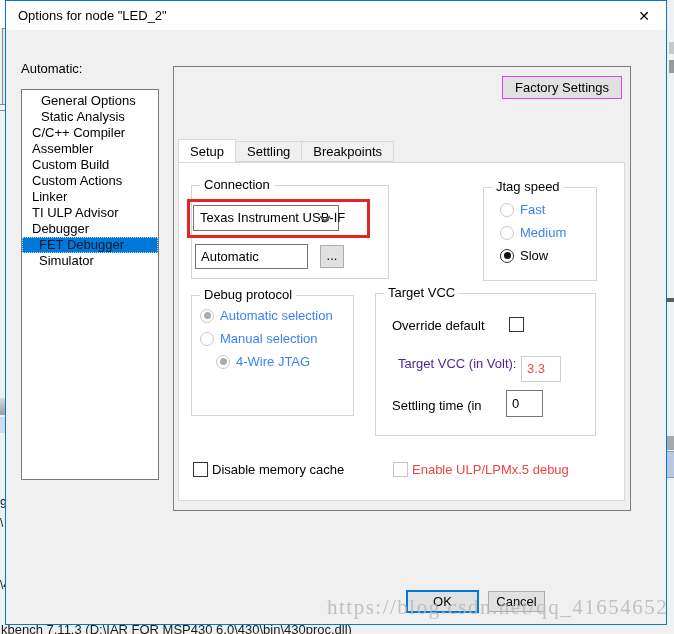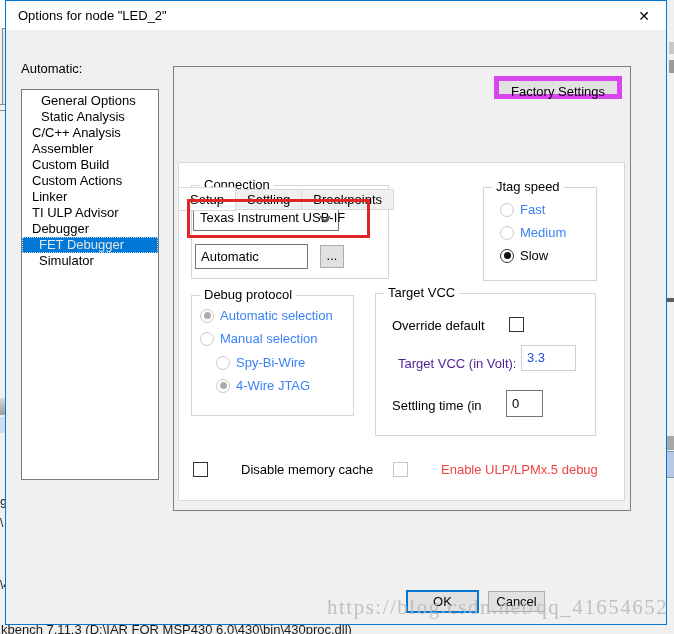--- a/index.html
+++ b/index.html
@@ -27,27 +27,27 @@
   .dialog { position:absolute; left:5px; top:0; width:662px; height:625px; background:#f0f0f0; border:1px solid #0078d7; z-index:5; }
   .titlebar { position:relative; height:29px; background:#fff; display:flex; align-items:center; }
   .title { margin-left:12px; font-size:13px; color:#000; }
   .close-btn { margin-left:auto; width:44px; height:29px; display:flex; align-items:center; justify-content:center; font-size:14px; color:#000; cursor:default; }
 
   .cat-label { position:absolute; left:15px; top:60px; font-size:13px; }
   .listbox { position:absolute; left:15px; top:88px; width:138px; height:391px; background:#fff; border:1px solid #7a7a7a; padding-top:3px; overflow:hidden; }
   .cat-item { height:16px; line-height:16px; font-size:13px; padding-left:19px; white-space:nowrap; }
   .cat-item.indent-1 { padding-left:10px; }
   .cat-item.indent-2 { padding-left:17px; }
-  .cat-item.selected { background:#0078d7; color:#e5e5e5; outline:1px dotted #bcd9f1; outline-offset:-1px; }
+  .cat-item.selected { background:#0078d7; color:#0f172a; outline:1px dotted #bcd9f1; outline-offset:-1px; }
 
   .panel { position:absolute; left:167px; top:65px; width:458px; height:445px; border:1px solid #7f7f7f; background:#f0f0f0; }
-  .factory-btn { position:absolute; right:8px; top:9px; height:23px; padding:0 12px; line-height:21px; background:#e1e1e1; border:5px solid #d946ef; font-size:13px; }
+  .factory-btn { position:absolute; right:8px; top:9px; height:23px; padding:0 12px; line-height:21px; background:#e1e1e1; border:1px solid #d946ef; font-size:13px; }
 
   .tabstrip { position:absolute; left:4px; top:72px; display:flex; align-items:flex-end; z-index:2; }
-  .tab { height:21px; line-height:20px; padding:0 11px; font-size:13px; background:#f0f0f0; border:1px solid #d9d9d9; margin-right:-1px;margin-top:48px; }
+  .tab { height:21px; line-height:20px; padding:0 11px; font-size:13px; background:#f0f0f0; border:1px solid #d9d9d9; margin-right:-1px; }
   .tab.active { height:24px; line-height:23px; background:#fff; margin-bottom:-1px; z-index:3; position:relative; }
 
   .tabpage { position:absolute; left:4px; top:95px; width:447px; height:339px; background:#fff; border:1px solid #d9d9d9; }
 
   .gb { position:absolute; border:1px solid #d5d5d5; }
   .gb-title { position:absolute; top:-9px; left:8px; background:#fff; padding:0 4px; font-size:13px; white-space:nowrap; }
 
   .gb-connection { left:12px; top:22px; width:198px; height:94px; }
   .red-annot { position:absolute; left:8px; top:36px; width:183px; height:39px; border:3px solid #e12525; z-index:4; }
   .combo { position:absolute; left:14px; top:42px; width:146px; height:26px; background:#fff; border:1px solid #767676; line-height:24px; padding-left:6px; font-size:13px; white-space:nowrap; }
@@ -68,25 +68,25 @@
   .radio .dot { width:7px; height:7px; border-radius:50%; background:#111; display:none; }
   .radio-row.selected .dot { display:block; }
   .radio-row.disabled .radio { border-color:#c9c9c9; }
   .radio-row.disabled .dot { background:#ababab; }
   .radio-lbl { margin-left:6px; font-size:13px; white-space:nowrap; }
   .radio-row.disabled .radio-lbl { color:#3b82f6; }
 
   .tv-override-lbl { position:absolute; left:16px; top:24px; font-size:13px; }
   .tv-override-cb { position:absolute; left:133px; top:23px; width:15px; height:15px; border:1px solid #333; background:#fff; }
   .tv-volt-lbl { position:absolute; left:22px; top:62px; font-size:13px; color:#4c1d95; }
-  .tv-volt-field { position:absolute; left:145px; top:51px; width:55px; height:26px; border:1px solid #cfcfcf; background:#fff; color:#1d4ed8; font-size:13px; line-height:24px; padding-left:5px; }
+  .tv-volt-field { position:absolute; left:145px; top:62px; width:40px; height:26px; border:1px solid #cfcfcf; background:#fff; color:#ef4444; font-size:13px; line-height:24px; padding-left:5px; }
   .tv-settle-lbl { position:absolute; left:16px; top:104px; font-size:13px; }
   .tv-settle-field { position:absolute; left:130px; top:96px; width:37px; height:27px; border:1px solid #767676; background:#fff; font-size:13px; line-height:25px; padding-left:5px; }
 
-  .checkrow { position:absolute; display:flex; align-items:center;gap:29px; }
+  .checkrow { position:absolute; display:flex; align-items:center; }
   .cr-cache { left:14px; top:299px; }
   .cr-ulp { left:214px; top:299px; }
   .cb { width:15px; height:15px; min-width:15px; border:1px solid #333; background:#fff; }
   .checkrow.disabled .cb { border-color:#c6c6c6; }
   .cb-lbl { margin-left:4px; font-size:13px; white-space:nowrap; }
   .checkrow.disabled .cb-lbl { color:#ef4444; }
 
   .ok-btn { position:absolute; left:400px; top:589px; width:73px; height:23px; background:#e1e1e1; border:2px solid #0078d7; text-align:center; line-height:19px; font-size:13px; }
   .cancel-btn { position:absolute; left:482px; top:590px; width:57px; height:21px; background:#e1e1e1; border:1px solid #adadad; text-align:center; line-height:19px; font-size:13px; }
 
@@ -127,21 +127,21 @@
     <div class="cat-label">Automatic:</div>
 
     <div class="listbox">
         <div class="cat-item">
     <span>General Options</span>
   </div>
         <div class="cat-item">
     <span>Static Analysis</span>
   </div>
         <div class="cat-item indent-1">
-    <span>C/C++ Analysis</span>
+    <span>C/C++ Compiler</span>
   </div>
         <div class="cat-item indent-1">
     <span>Assembler</span>
   </div>
         <div class="cat-item indent-1">
     <span>Custom Build</span>
   </div>
         <div class="cat-item indent-1">
     <span>Custom Actions</span>
   </div>
@@ -210,24 +210,20 @@
               <div class="radio-row selected disabled">
     <span class="radio">
                   <span class="dot"></span>
                 </span>
     <span class="radio-lbl">Automatic selection</span>
   </div>
               <div class="radio-row disabled">
     <span class="radio"></span>
     <span class="radio-lbl">Manual selection</span>
   </div>
-              <div class="radio-row disabled gap indent-1">
-    <span class="radio"></span>
-    <span class="radio-lbl">Spy-Bi-Wire</span>
-  </div>
               <div class="radio-row selected disabled indent-1">
     <span class="radio">
                   <span class="dot"></span>
                 </span>
     <span class="radio-lbl">4-Wire JTAG</span>
   </div>
             </div>
         </div>
 
         <div class="gb gb-target">

